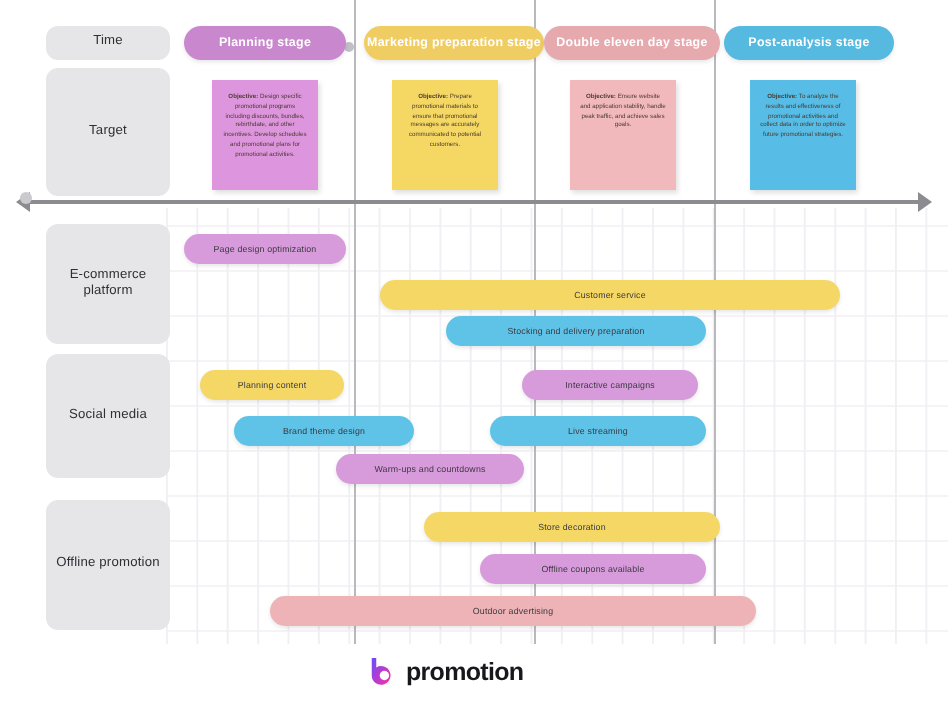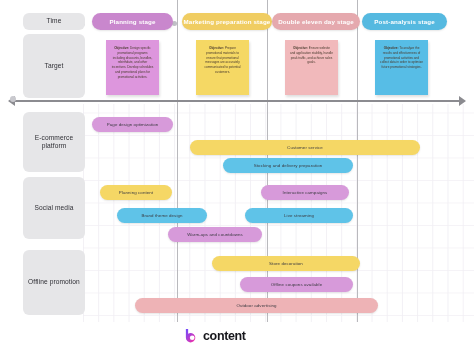--- a/index.html
+++ b/index.html
@@ -213,16 +213,16 @@
         <defs>
           <linearGradient id="bg1" x1="0" y1="0" x2="1" y2="1">
             <stop offset="0" stop-color="#6a4bff"></stop>
             <stop offset="1" stop-color="#ff2fa0"></stop>
           </linearGradient>
         </defs>
         <path d="M4 2 h4.8 v10.2 a10 10 0 1 1 -4.8 8.6 z" fill="url(#bg1)"></path>
         <circle cx="17.5" cy="20.8" r="5" fill="#ffffff"></circle>
       </svg>
     </span>
-    <span class="logo-text">content</span>
+    <span class="logo-text">promotion</span>
   </div>
 
 </div>
 
 </body></html>

